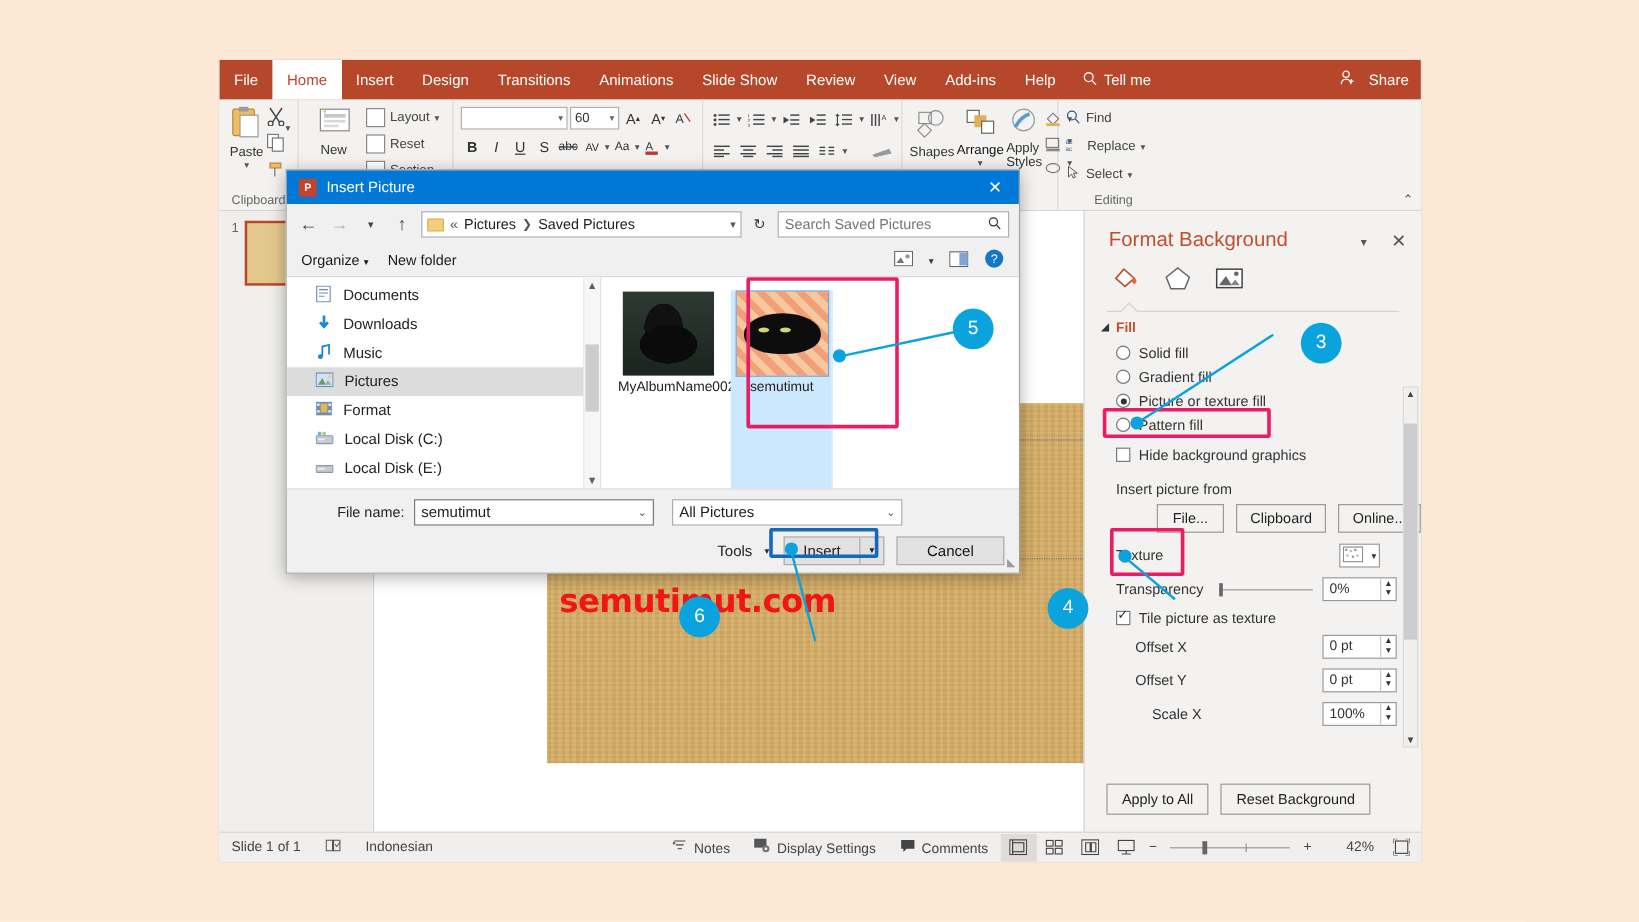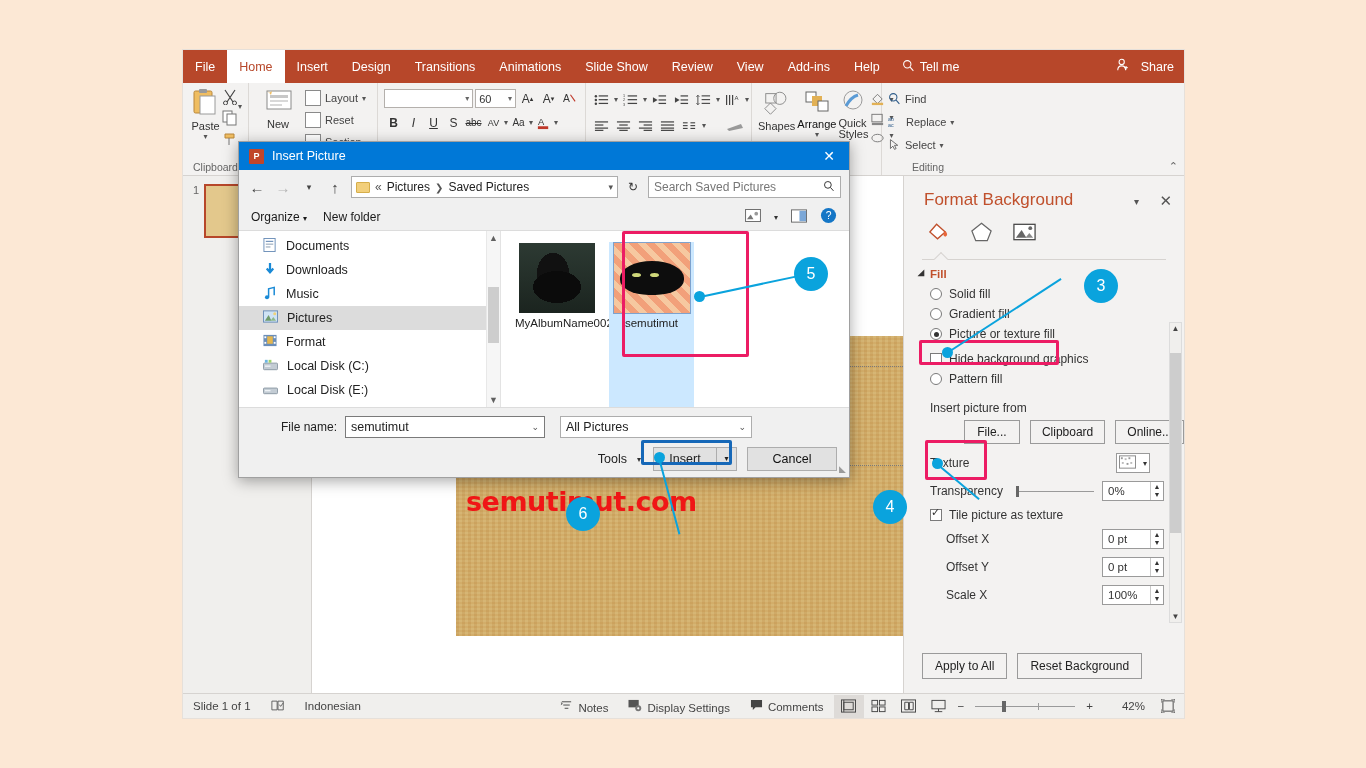--- a/index.html
+++ b/index.html
@@ -563,21 +563,21 @@
           <span class="gl" style="color:#111;">Arrange</span>
           <span style="font-size:8px;color:#555;">▾</span>
         </div>
         <div class="bigbtn" style="width:40px;">
           <span class="ico">
             <svg width="28" height="24" viewBox="0 0 28 24">
                 <circle cx="14" cy="10" r="9" fill="none" stroke="#9a9a9a"></circle>
                 <path d="M7 16 q5 -9 12 -11" stroke="#5b9bd5" stroke-width="3" fill="none"></path>
               </svg>
           </span>
-          <span class="gl" style="line-height:11px;">Quick Styles</span>
+          <span class="gl" style="line-height:11px;">Apply Styles</span>
         </div>
         <div style="display:flex;flex-direction:column;gap:4px;padding-top:4px;">
           <span class="ico">
             <svg width="15" height="14" viewBox="0 0 16 14">
                 <path d="M3 7 l5 -5 l5 5 l-5 5 Z" fill="none" stroke="#777"></path>
                 <rect x="2" y="11" width="12" height="2.5" fill="#e2b155"></rect>
               </svg>
           </span>
           <span class="ico">
             <svg width="15" height="14" viewBox="0 0 16 14">
@@ -690,27 +690,27 @@
       <span>Solid fill</span>
     </div>
     <div class="radio-row">
       <span class="radio"></span>
       <span>Gradient fill</span>
     </div>
     <div class="radio-row">
       <span class="radio on"></span>
       <span>Picture or texture fill</span>
     </div>
+    <div class="radio-row">
+      <span class="radio"></span>
+      <span>Pattern fill</span>
+    </div>
     <div class="radio-row" style="padding-top:8px;">
       <span class="chk"></span>
       <span>Hide background graphics</span>
-    </div>
-    <div class="radio-row">
-      <span class="radio"></span>
-      <span>Pattern fill</span>
     </div>
 
     <div class="fb-label" style="padding-top:12px;">Insert picture from</div>
     <div class="btnrow">
       <div class="ubtn">File...</div>
       <div class="ubtn">Clipboard</div>
       <div class="ubtn">Online...</div>
     </div>
 
     <div class="fld-row" style="padding-top:9px;">
@@ -766,21 +766,21 @@
       <div class="lab">Offset Y</div>
       <div style="flex:1"></div>
       <div class="spin" style="margin-right:20px;">
         <span>0 pt</span>
         <span class="arrows">
             <span>▲</span>
             <span>▼</span>
           </span>
       </div>
     </div>
-    <div class="fld-row" style="padding-left:42px;">
+    <div class="fld-row" style="padding-left:56px;">
       <div class="lab">Scale X</div>
       <div style="flex:1"></div>
       <div class="spin" style="margin-right:20px;">
         <span>100%</span>
         <span class="arrows">
             <span>▲</span>
             <span>▼</span>
           </span>
       </div>
     </div>

